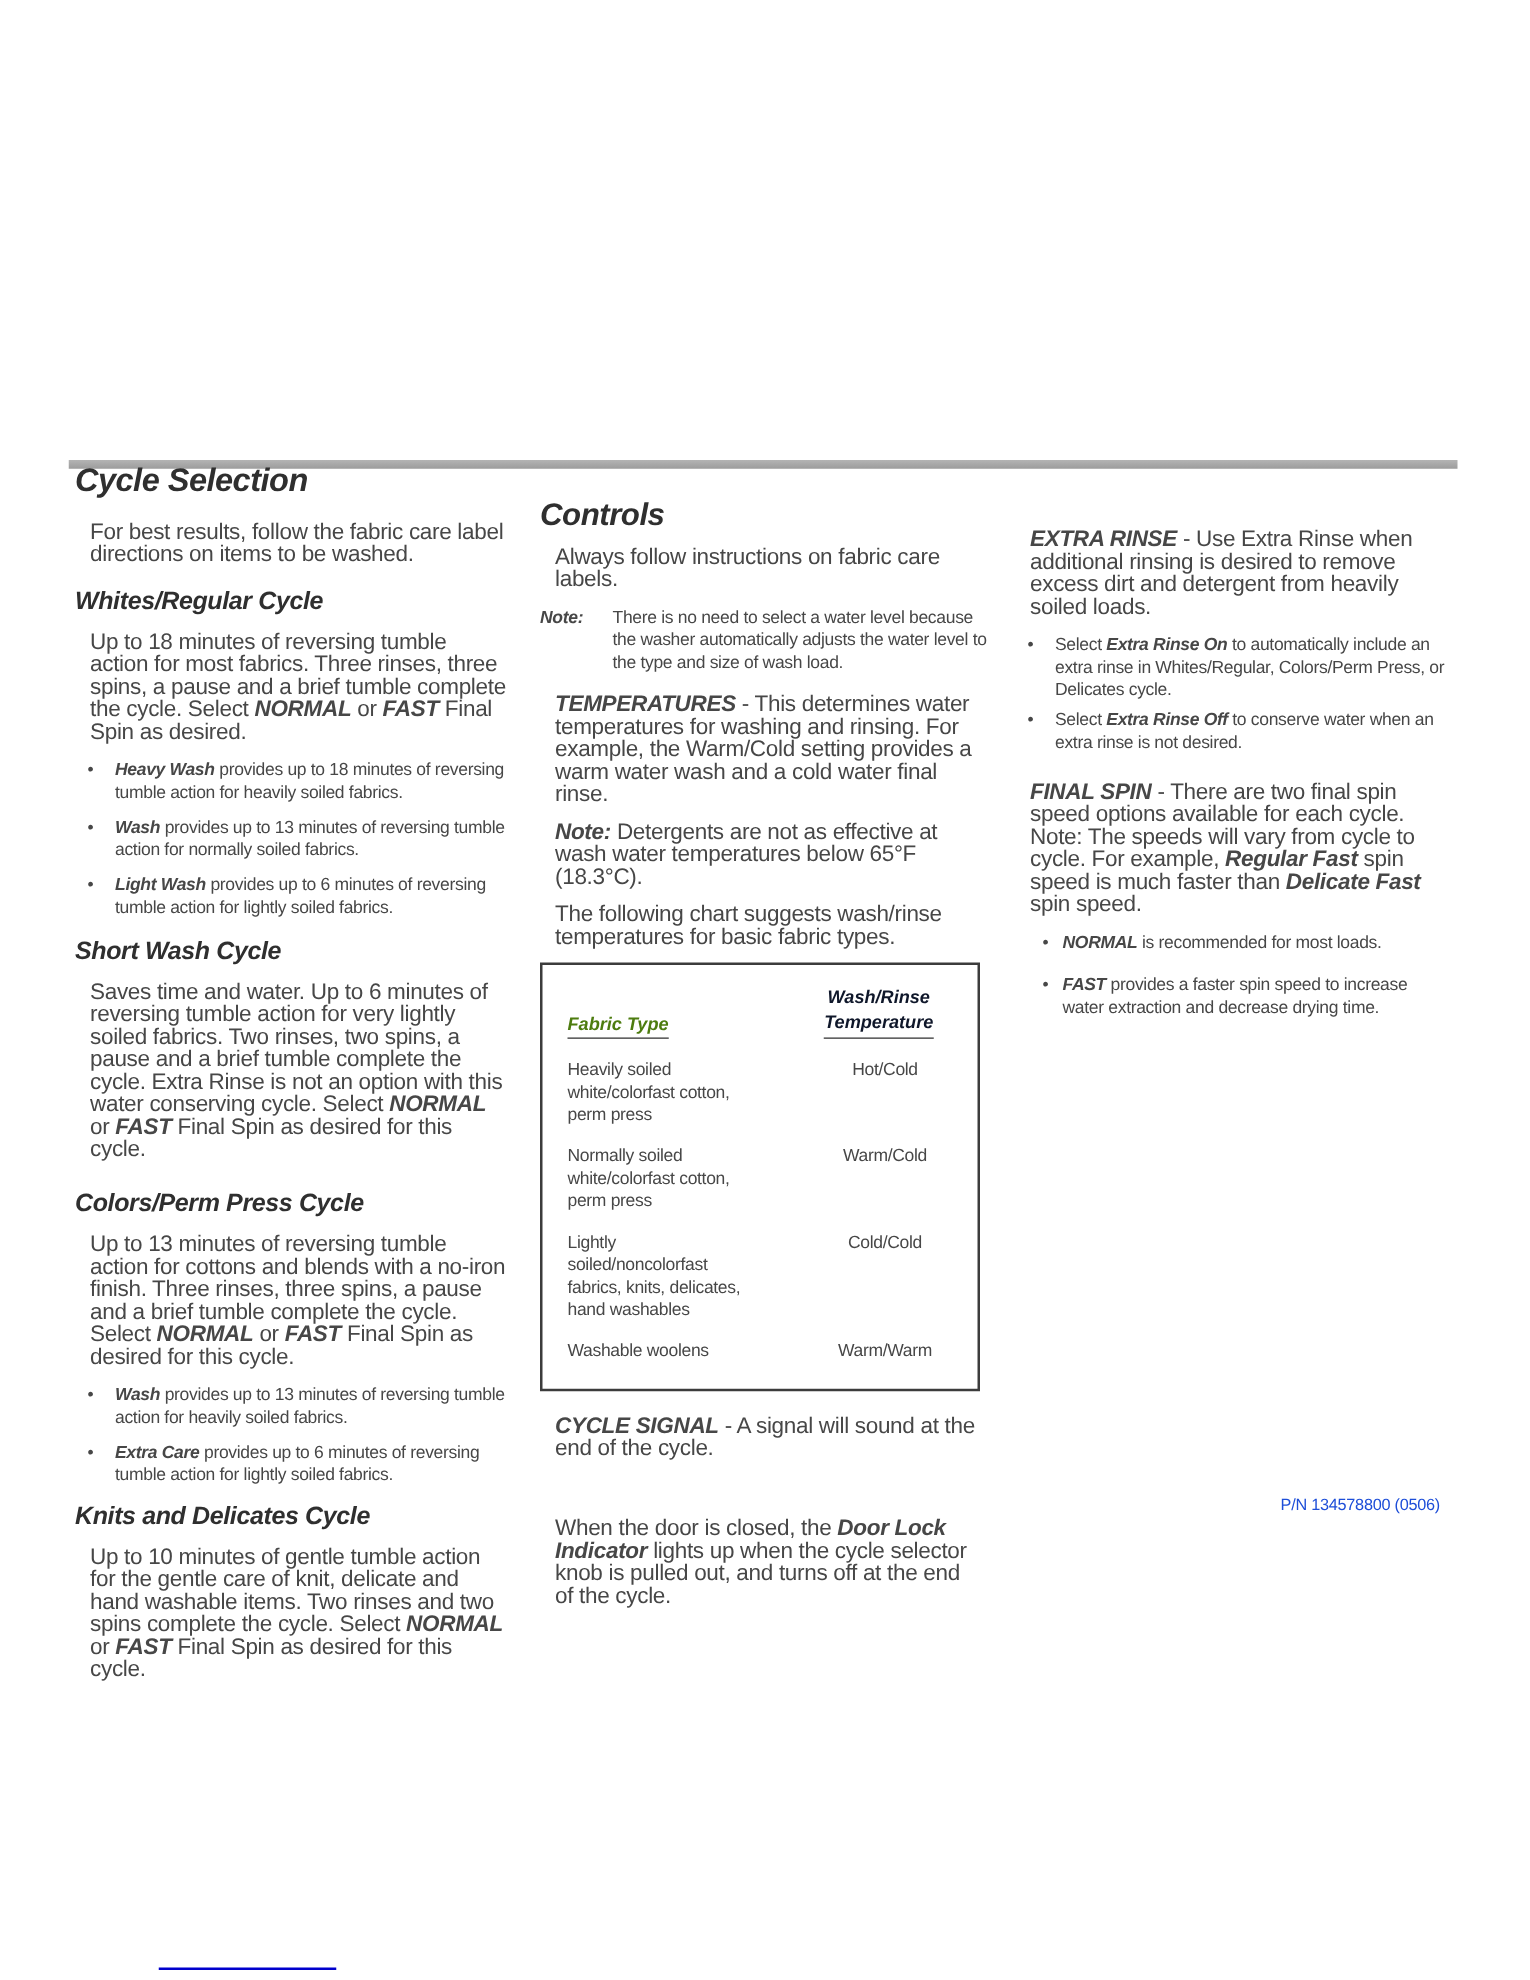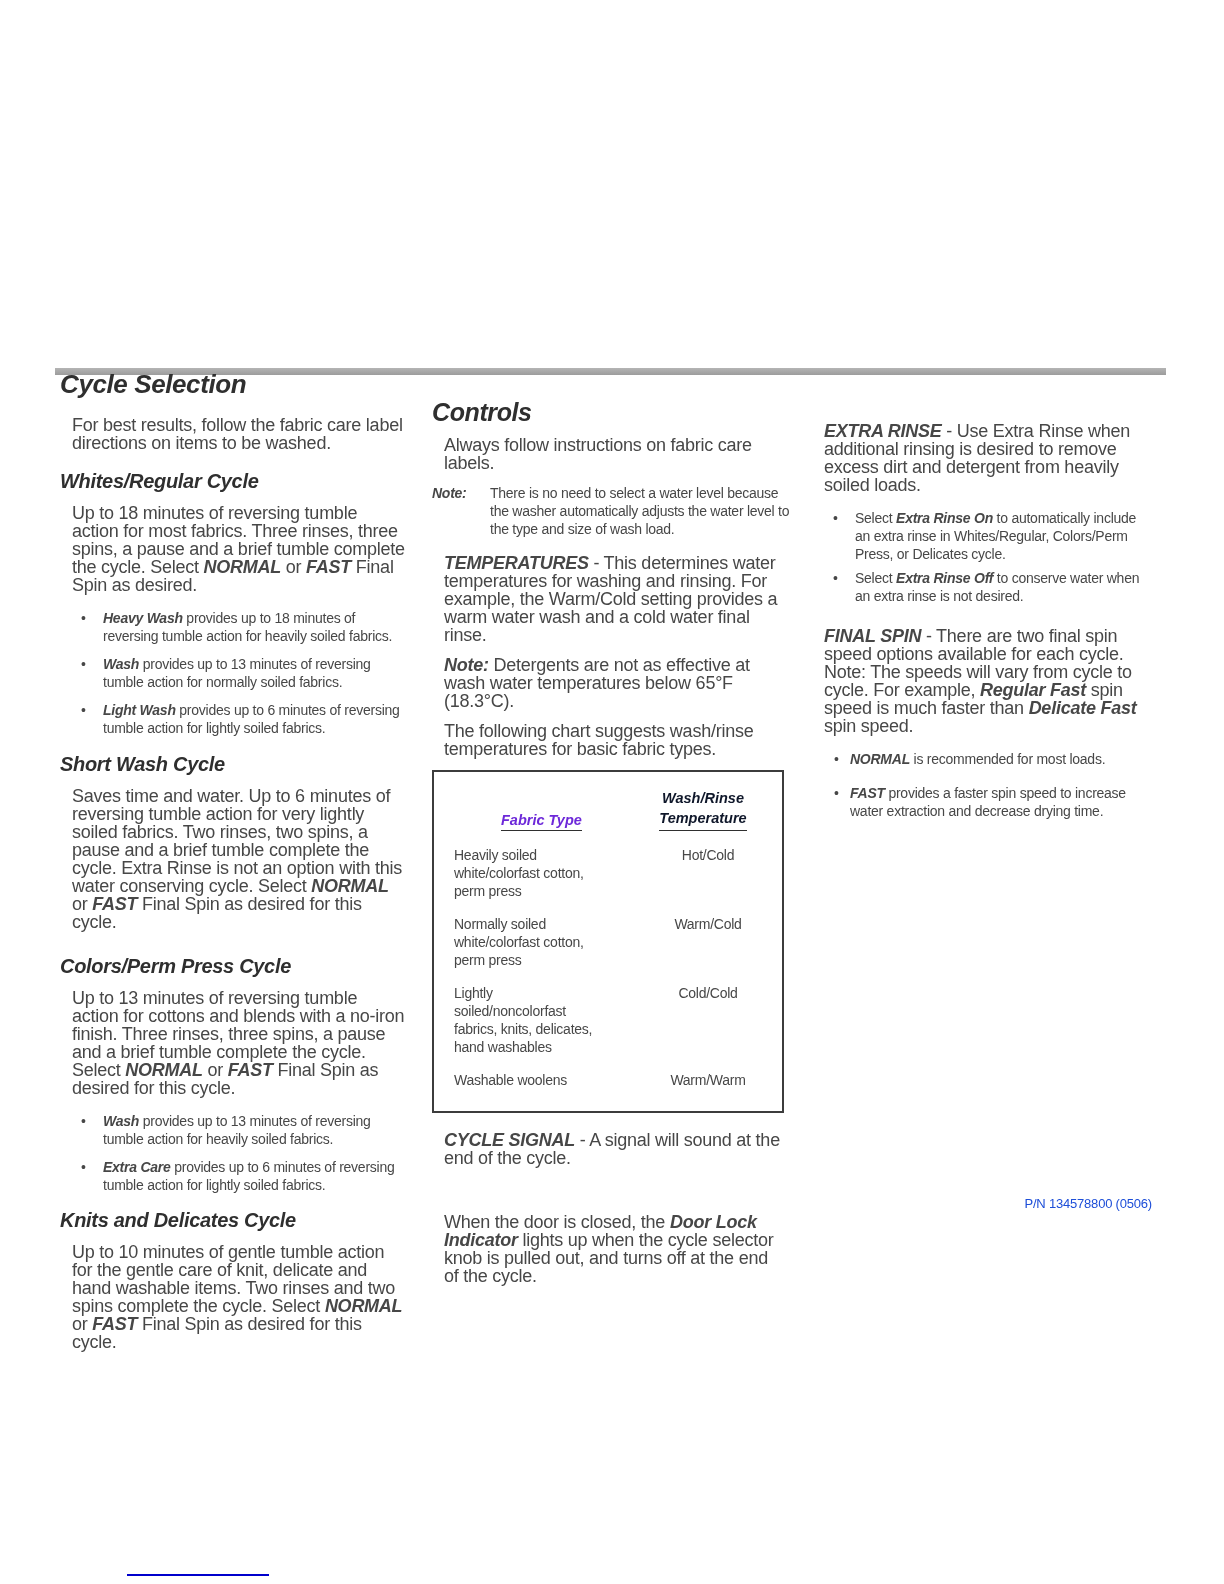--- a/index.html
+++ b/index.html
@@ -27,21 +27,21 @@
   .sec-title {
     font-size:20px; line-height:22px; font-weight:bold; font-style:italic;
     color:#2f2f2f; letter-spacing:-0.3px; margin:0;
   }
   p, .para {
     font-size:18px; line-height:18px; margin:12px;
     letter-spacing:-0.25px;
   }
   .bi { font-weight:bold; font-style:italic; }
 
-  ul.blist { list-style:none; margin:15px; padding:0; }
+  ul.blist { list-style:none; margin:4px; padding:0; }
   ul.blist li {
     position:relative; padding-left:28px;
     font-size:14px; line-height:18px; letter-spacing:-0.25px;
   }
   ul.blist li::before {
     content:"\2022"; position:absolute; left:6px; top:0;
     font-size:14px; color:#474747;
   }
   ul.blist.tight-indent li { padding-left:24px; }
   ul.blist.tight-indent li::before { left:8px; }.mt10{margin-top:10px}.mt12{margin-top:12px}
@@ -57,21 +57,21 @@
     font-size:14px; line-height:18px; letter-spacing:-0.25px; }
   .note-text { flex:1; font-size:14px; line-height:18px; letter-spacing:-0.25px; }
 
   .temp-table {
     margin-top:10px; width:352px; box-sizing:border-box;
     border:2px solid #3c3c3c;
     padding:16px 14px 22px 20px;
     background:#fff;
   }
   .tt-header { display:flex; align-items:flex-end; }
-  .tt-h1 { flex:1; font-size:14.5px; font-weight:bold; font-style:italic; color:#6d28d9;margin-left:47px; }
+  .tt-h1 { flex:1; font-size:14.5px; font-weight:bold; font-style:italic; color:#4d7c0f; }
   .tt-h1 .ul, .tt-h2 .ul { border-bottom:1.5px solid #2f2f2f; padding-bottom:2px; display:inline-block; }
   .tt-h2 { width:130px; text-align:center; font-size:14.5px; font-weight:bold; font-style:italic;
     color:#0f172a; line-height:20px; }
   .tt-row { display:flex; margin-top:15px;gap:48px; }
   .tt-fabric { flex:1; font-size:14px; line-height:18px; letter-spacing:-0.25px; padding-right:6px; }
   .tt-temp { width:120px; text-align:center; font-size:14px; line-height:18px; letter-spacing:-0.25px; }
 
   .part-number {
     position:absolute; top:1196px; right:72px;
     font-size:13px; color:#1d4ed8; letter-spacing:-0.2px;

